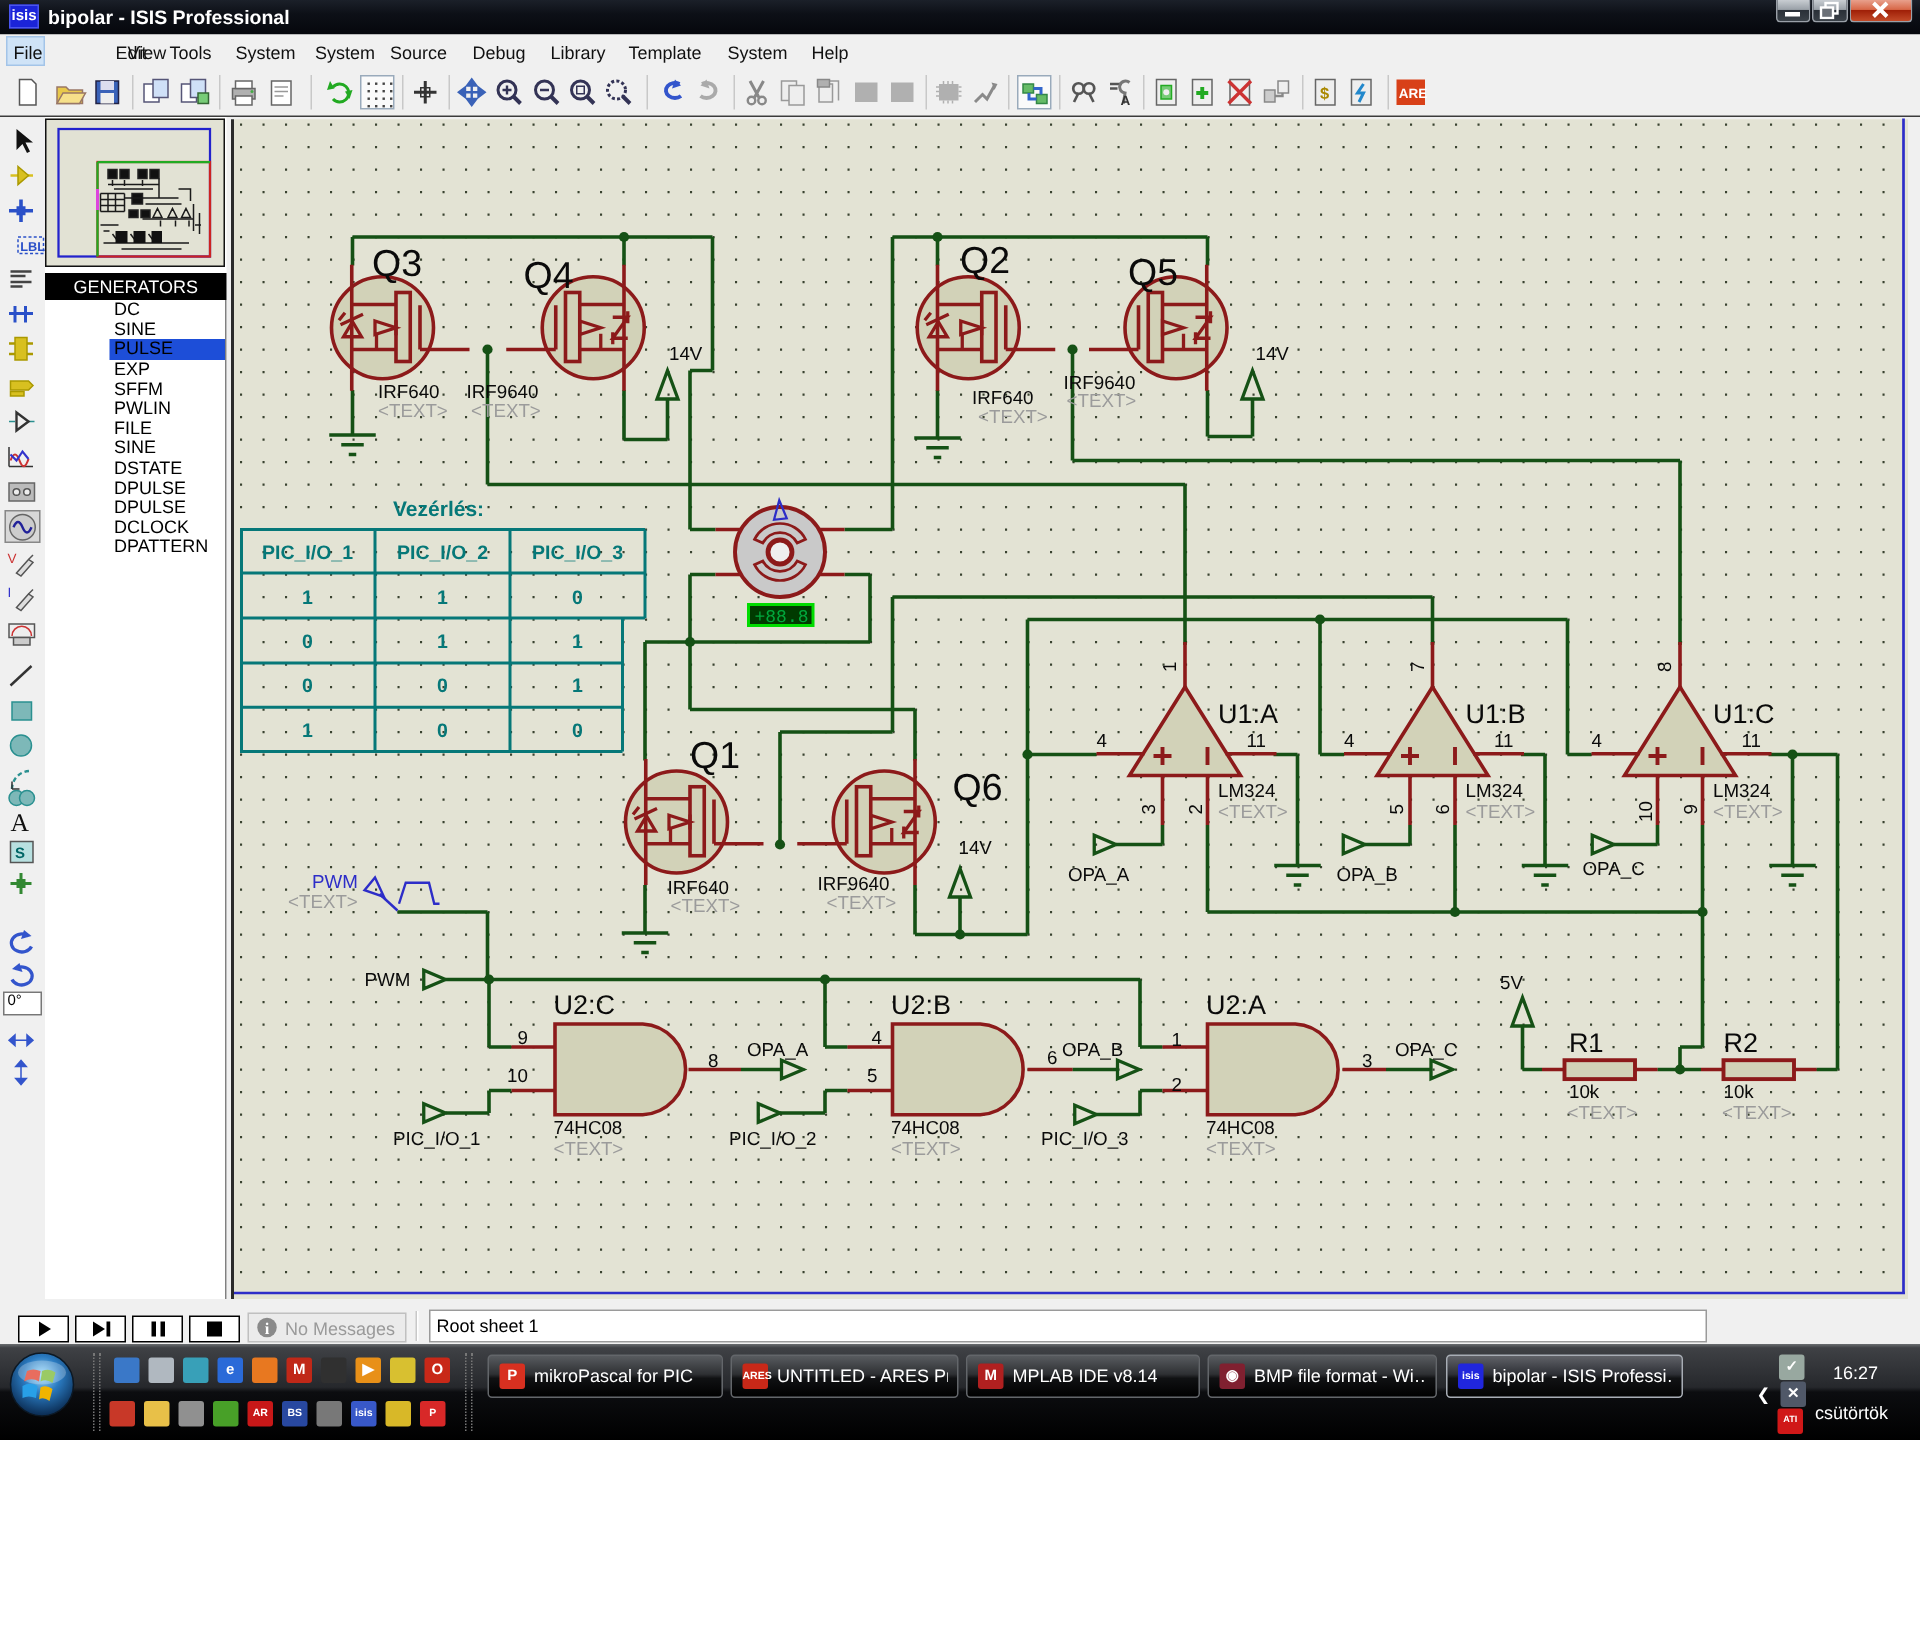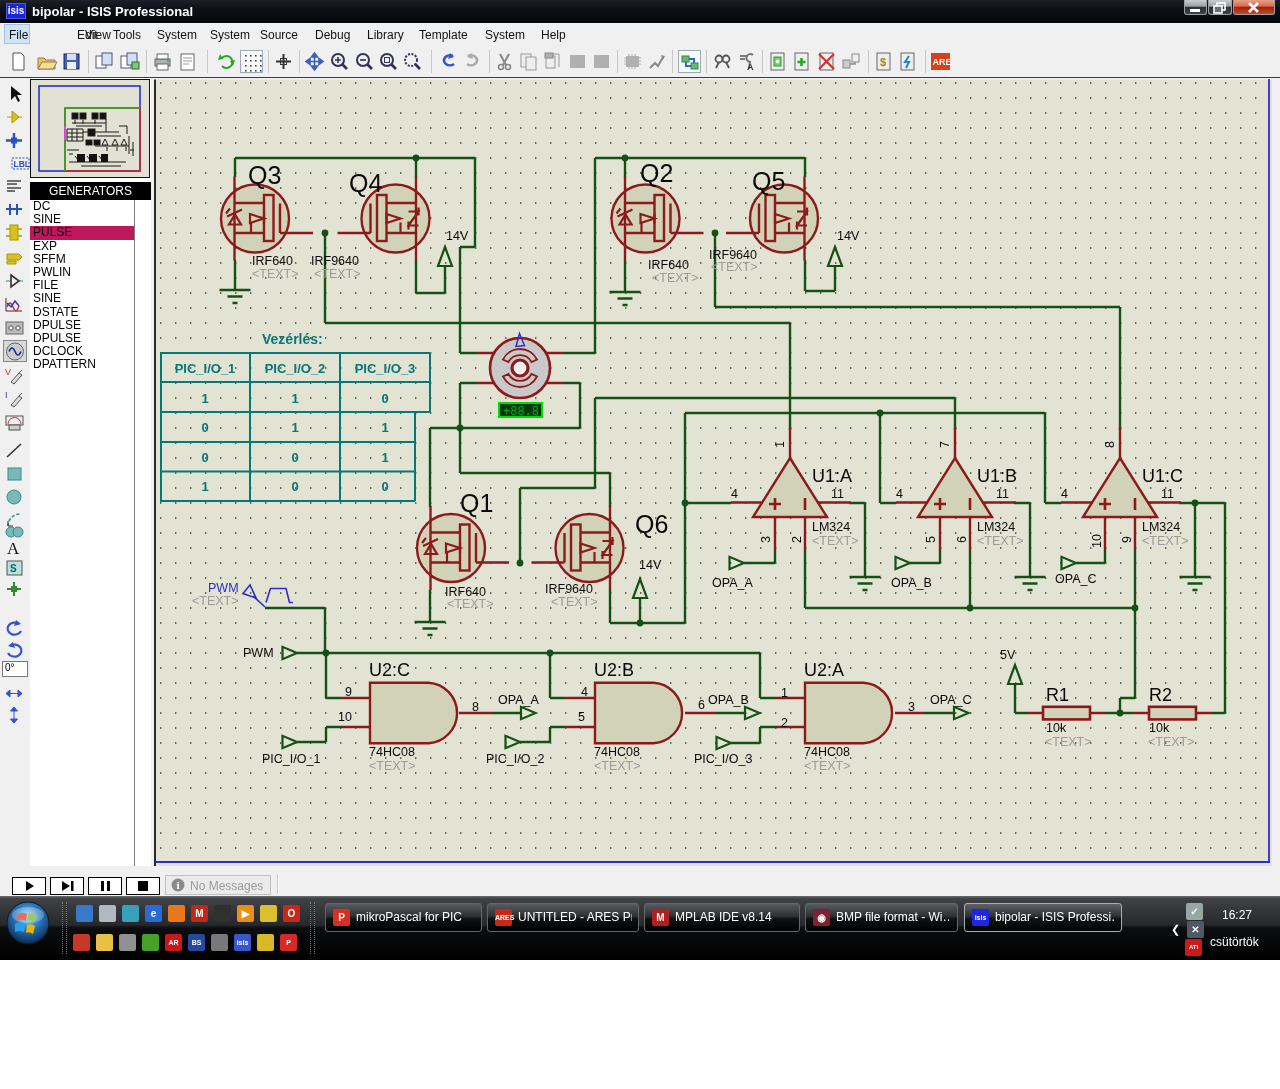--- a/index.html
+++ b/index.html
@@ -26,22 +26,22 @@
   #toolbar { position:absolute; left:0; top:46px; width:1280px; height:31px; background:#f0f0f0; }
   .tsep { position:absolute; top:4px; width:1px; height:23px; background:#c8c8c8; }
   
   #mainarea { position:absolute; left:0; top:77px; width:1280px; height:789px; background:#f0f0f0; border-top:1.5px solid #3c3c3c; }
   #lefttools { position:absolute; left:0; top:0; width:29px; height:789px; background:#f0f0f0; }
   #panel { position:absolute; left:30px; top:0; width:121px; height:789px; background:#fff; }
   #minimap { position:absolute; left:0; top:1px; width:120px; height:99px;
     background:#e2e2d4; border:1.5px solid #111; }
   #genhdr { position:absolute; left:0; top:104px; width:121px; height:18px; background:#000;
     color:#fff; font-size:12px; text-align:center; line-height:18px; }
-  #genlist { position:absolute; left:0; top:122px; width:105px; bottom:0; background:#fff;
-    font-size:12px; color:#000; border-right:1px solid #808080; }
+  #genlist { position:absolute; left:0; top:122px; width:121px; bottom:0; background:#fff;
+    font-size:12px; color:#000; border-right:1px solid #808080;padding-left:43px; }
   #genlist div { height:13.2px; line-height:13.2px; padding-left:3px; }
   
   #canvas { position:absolute; left:154px; top:0; width:1126px; height:789px; }
   
   #statusbar { position:absolute; left:0; top:866px; width:1280px; height:30px; background:#f0f0f0; }
   .simbtn { position:absolute; top:11px; width:34px; height:18px; background:#fff; border:1px solid #000; }
   
   #taskbar { position:absolute; left:0; top:896px; width:1280px; height:64px;
     background:linear-gradient(#6a6d70 0%,#3f4145 4%,#26282c 45%,#0c0d10 50%,#000 100%); }
   .taskbtn { position:absolute; top:7px; height:29px; border:1px solid #63666a; border-radius:3px;
@@ -395,21 +395,21 @@
             <g fill="#111">
               <rect x="46" y="74" width="8" height="8"></rect>
               <rect x="58" y="74" width="8" height="8"></rect>
               <rect x="70" y="74" width="7" height="8"></rect>
             </g>
           </svg></div>
       <div id="genhdr">GENERATORS</div>
       <div id="genlist">
         <div>DC</div>
         <div>SINE</div>
-        <div style="background:#be185d;">PULSE</div>
+        <div style="background:#1d4ed8;">PULSE</div>
         <div>EXP</div>
         <div>SFFM</div>
         <div>PWLIN</div>
         <div>FILE</div>
         <div>SINE</div>
         <div>DSTATE</div>
         <div>DPULSE</div>
         <div>DPULSE</div>
         <div>DCLOCK</div>
         <div>DPATTERN</div>
@@ -647,20 +647,23 @@
           <rect x="11" y="3" width="10" height="10" fill="#000"></rect>
         </svg></div>
     <div class="abs" style="left:165px;top:9px;width:106px;height:20px;background:#ebebeb;border:1px solid #c0c0c0;">
       <svg width="14" height="14" style="position:absolute;left:5px;top:2px;">
           <circle cx="7" cy="7" r="6.5" fill="#8a8a8a"></circle>
           <text x="7" y="11" font-size="11" font-weight="bold" fill="#fff" text-anchor="middle" font-family="Liberation Serif">i</text>
         </svg>
       <span style="position:absolute;left:24px;top:3px;color:#9a9a9a;font-size:12px;">No Messages</span>
     </div>
     <div class="abs" style="left:277px;top:8px;width:2px;height:20px;border-left:1px solid #c8c8c8;border-right:1px solid #fff;"></div>
+    <div class="abs" style="left:286px;top:7px;width:852px;height:22px;background:#fff;border:1px solid #9a9a9a;">
+      <span style="position:absolute;left:4px;top:3px;font-size:12px;color:#000;">Root sheet 1</span>
+    </div>
   </div>
   <div id="taskbar">
       <svg width="54" height="54" style="position:absolute;left:2px;top:5px;">
 <defs>
           <radialGradient id="orb" cx="50%" cy="35%" r="65%">
 <stop offset="0%" stop-color="#9adcff"></stop>
             <stop offset="45%" stop-color="#2a7ac0"></stop>
             <stop offset="100%" stop-color="#0a2a50"></stop>
           </radialGradient>
         </defs>

